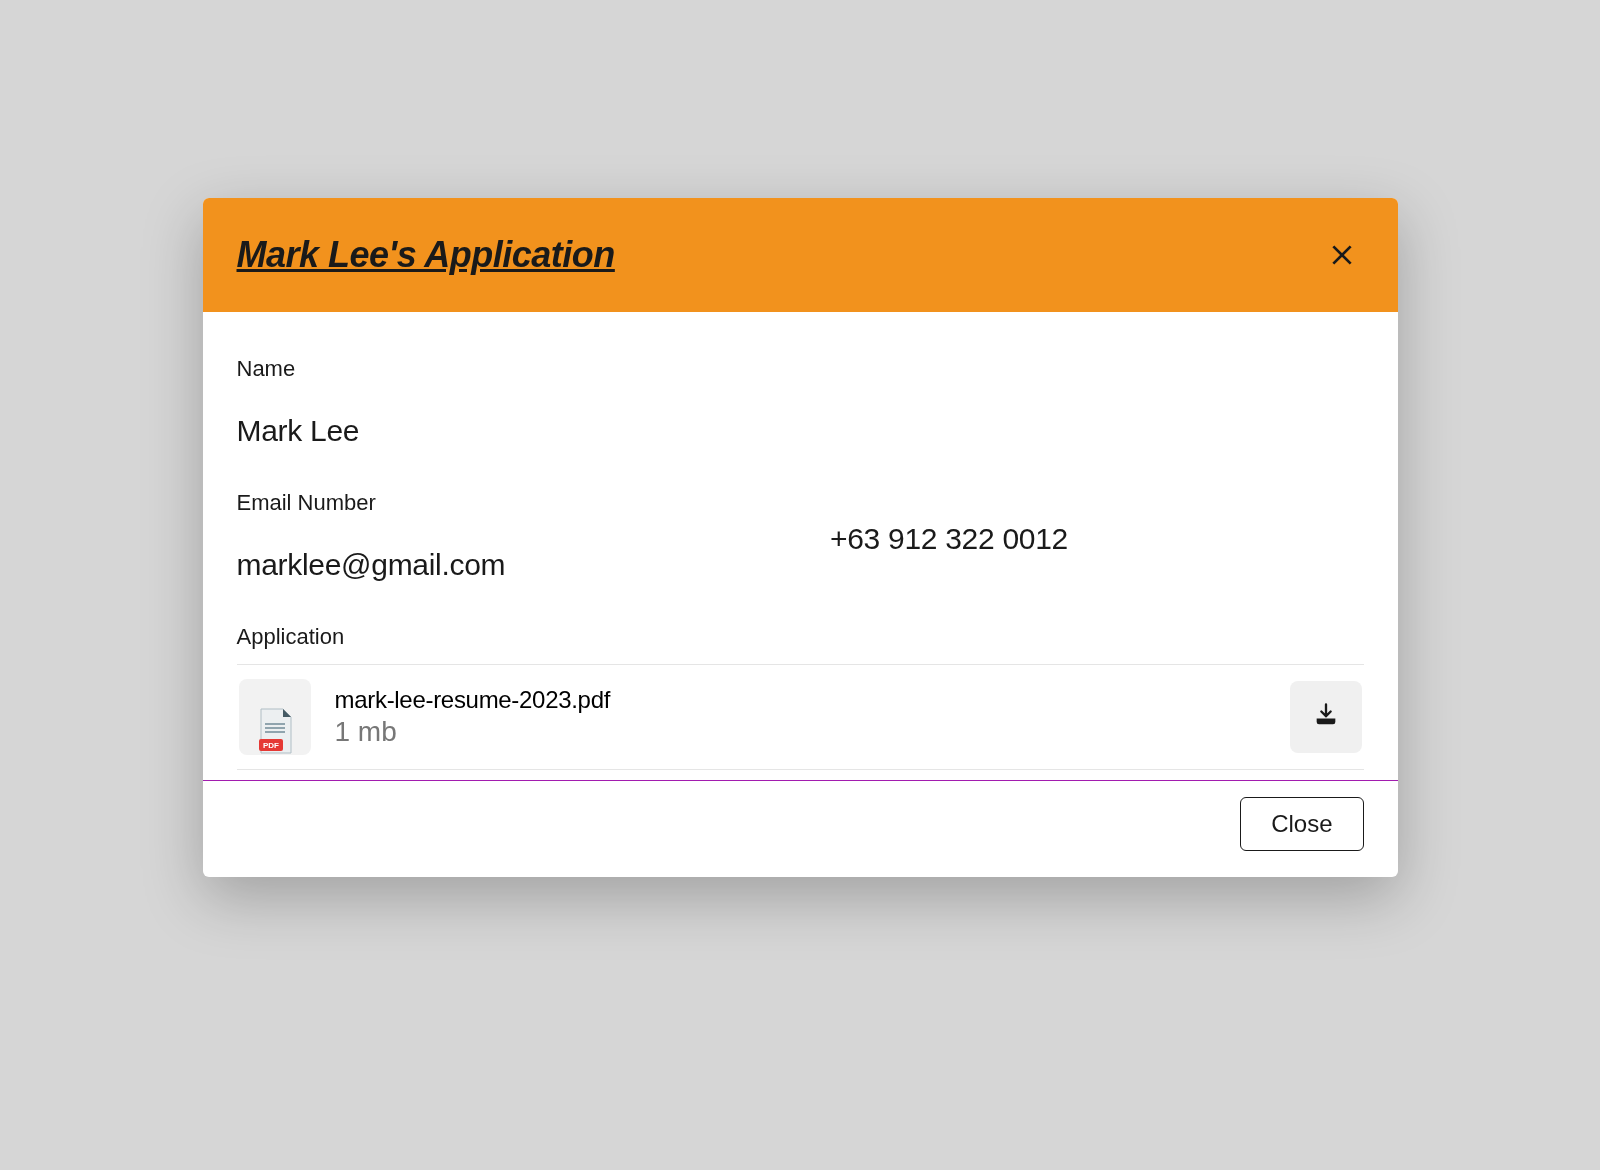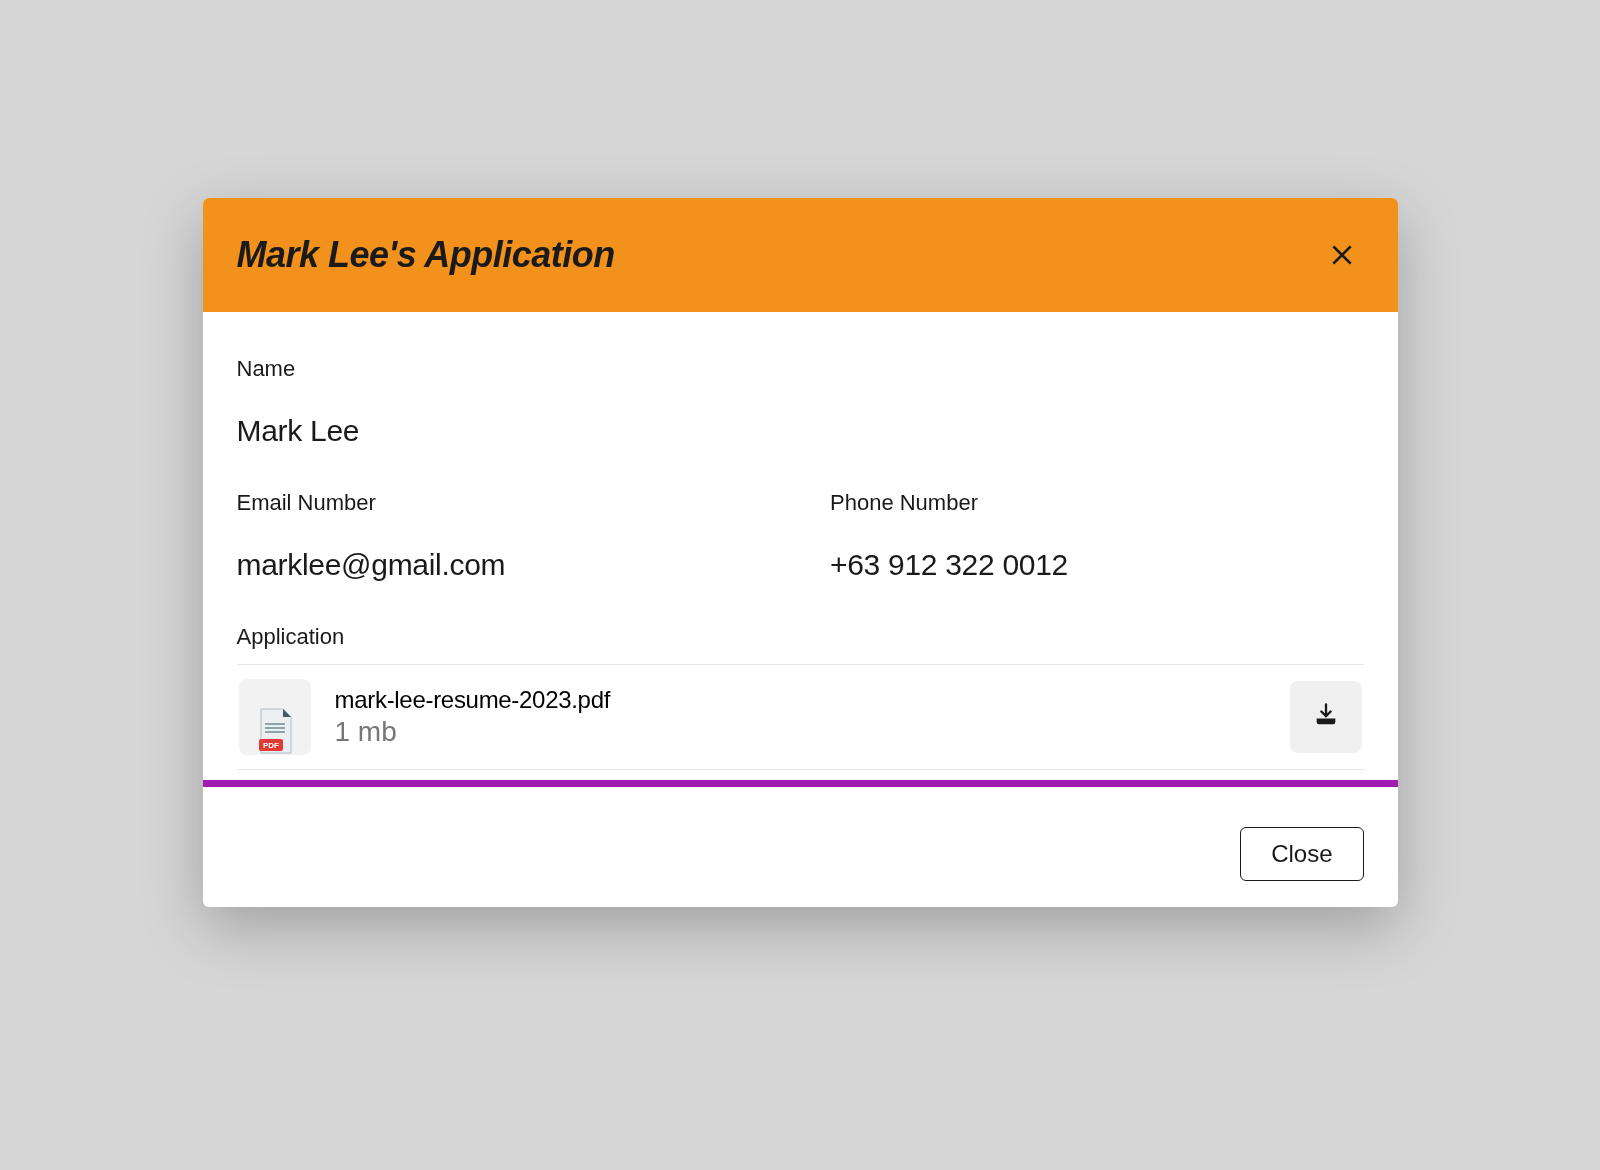--- a/index.html
+++ b/index.html
@@ -30,20 +30,21 @@
     display: flex;
     align-items: center;
     justify-content: space-between;
   }
   .modal-title {
     font-size: 36px;
     font-weight: 700;
     font-style: italic;
     color: #1a1a1a;
     letter-spacing: -0.5px;
+    text-decoration: underline;
   }
   .close-x {
     cursor: pointer;
     width: 32px;
     height: 32px;
     display: flex;
     align-items: center;
     justify-content: center;
   }
   .close-x svg {
@@ -121,22 +122,22 @@
     width: 72px;
     height: 72px;
     background: #f0f0f0;
     border-radius: 8px;
     display: flex;
     align-items: center;
     justify-content: center;
     cursor: pointer;
   }
   .modal-footer {
-    border-top: 7px solid #a21caf;
-    padding: 40px 34px 26px;
+    border-top: 1px solid #a21caf;
+    padding: 16px 34px 26px;
     display: flex;
     justify-content: flex-end;
   }
   .close-btn {
     border: 1.5px solid #1a1a1a;
     background: #ffffff;
     border-radius: 6px;
     padding: 12px 30px;
     font-size: 24px;
     cursor: pointer;
@@ -164,21 +165,20 @@
         <div class="field-value">Mark Lee</div>
       </div>
     </div>
 
     <div class="field-row">
       <div class="field">
         <div class="field-label">Email Number</div>
         <div class="field-value">marklee@gmail.com</div>
       </div>
       <div class="field">
-        <div class="field-label">Phone Number</div>
         <div class="field-value">+63 912 322 0012</div>
       </div>
     </div>
 
     <div class="attachment-section">
       <div class="attachment-label">Application</div>
       <div class="attachment-row">
         <div class="file-icon-box">
           <svg width="40" height="48" viewBox="0 0 40 48">
             <path d="M6 2 L28 2 L36 10 L36 46 L6 46 Z" fill="#eceff1" stroke="#b0bec5" stroke-width="1"></path>

